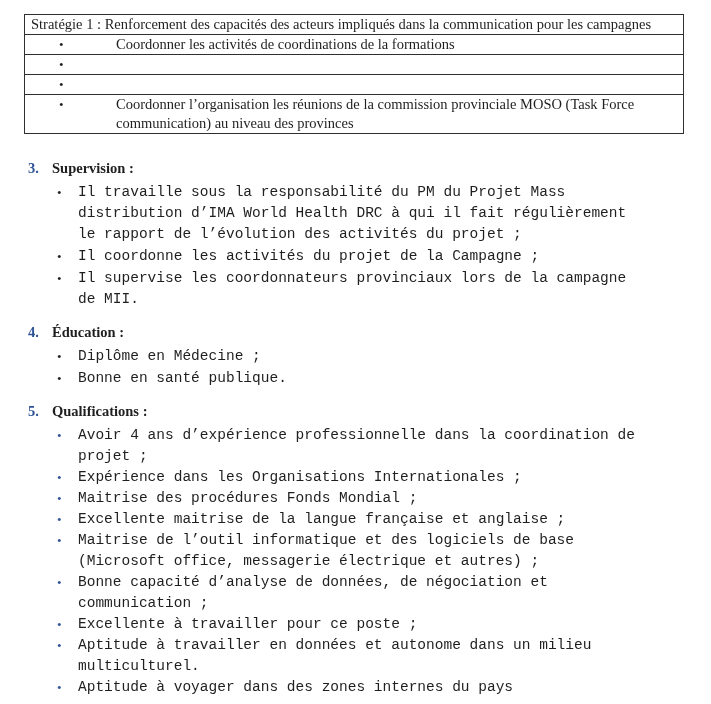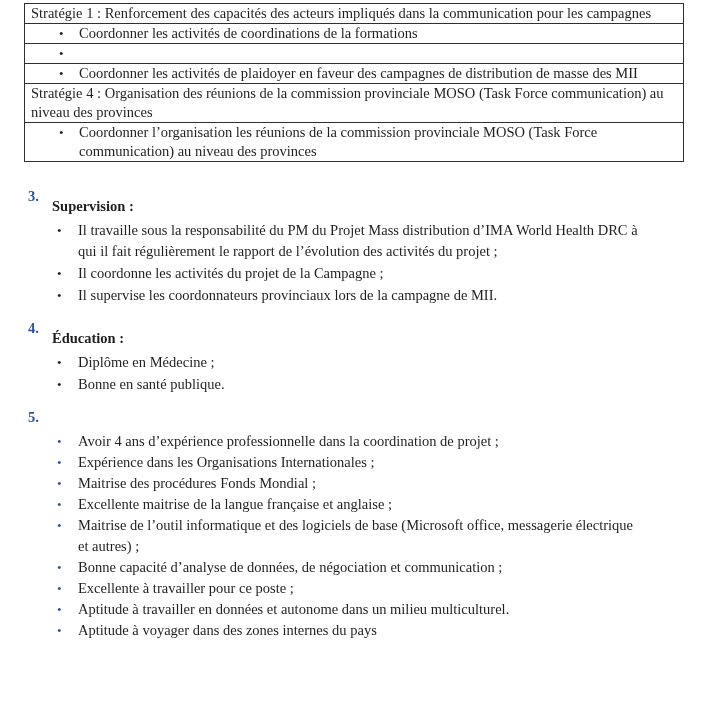--- a/index.html
+++ b/index.html
@@ -6,67 +6,65 @@
   * { box-sizing: border-box; }
   html, body {
     margin: 0; padding: 0;
     width: 711px; height: 704px;
     background: #ffffff;
     overflow: hidden;
     font-family: "Liberation Serif", "DejaVu Serif", serif;
     color: var(--ink);
     font-size: 14.5px;
   }
-  .page { padding-top: 3px; }
+  .page { padding-top: 14px; }
 
   
   .s-table {
     margin-left: 24px;
     width: 660px;
     border: 1px solid var(--line);
     line-height: 19px;
   }
   .t-row { border-bottom: 1px solid var(--line); padding: 0 6px; }
   .t-row:last-child { border-bottom: none; }
   .t-row.t-bullet { display: flex; padding: 0 8px 0 34px; }
   .t-dot { width: 20px; flex: 0 0 20px; font-size: 13px; }
-  .t-text { flex: 1; }
+  .t-text { flex: 1; margin-left: 37px; }
 
   
   .section { margin: 12px 0 0 28px; }
   .section.first { margin-top: 24px; }
   .sec-head { display: flex; font-weight: bold; line-height: 21px; }
   .sec-num { width: 24px; flex: 0 0 24px; color: var(--accent); }
-  .sec-title { color: var(--ink); margin-top: 10px; }
+  .sec-title { color: var(--ink); }
   .list { margin: 3px 0 0 29px; width: 590px; }
   .item { display: flex; line-height: 21px; margin-bottom: 1px; }
   .item .dot { width: 21px; flex: 0 0 21px; font-size: 13px; color: var(--ink); }
-  .item .txt { flex: 1; }
+  .item .txt { flex: 1; font-family: Liberation Mono, monospace; }
   .section.blue-bullets .item .dot { color: var(--accent); }
   .section.blue-bullets .item { margin-bottom: 0; }
 </style>
 </head>
 <body>
 
 <div class="page">
 
   <div class="s-table">
     <div class="t-row strategy">Stratégie 1 : Renforcement des capacités des acteurs impliqués dans la communication pour les campagnes</div>
     <div class="t-row t-bullet">
       <span class="t-dot">•</span>
       <span class="t-text">Coordonner les activités de coordinations de la formations</span>
     </div>
     <div class="t-row t-bullet">
       <span class="t-dot">•</span>
     </div>
     <div class="t-row t-bullet">
       <span class="t-dot">•</span>
-      <span class="t-text">Coordonner les activités de plaidoyer en faveur des campagnes de distribution de masse des MII</span>
     </div>
-    <div class="t-row strategy">Stratégie 4 : Organisation des réunions de la commission provinciale MOSO (Task Force communication) au niveau des provinces</div>
     <div class="t-row t-bullet">
       <span class="t-dot">•</span>
       <span class="t-text">Coordonner l’organisation les réunions de la commission provinciale MOSO (Task Force communication) au niveau des provinces</span>
     </div>
   </div>
 
   <div class="section first">
     <div class="sec-head">
       <span class="sec-num">3.</span>
       <span class="sec-title">Supervision :</span>
@@ -100,20 +98,21 @@
       <div class="item">
         <span class="dot">•</span>
         <span class="txt">Bonne en santé publique.</span>
       </div>
     </div>
   </div>
 
   <div class="section blue-bullets">
     <div class="sec-head">
       <span class="sec-num">5.</span>
+      <span class="sec-title">Qualifications :</span>
     </div>
     <div class="list">
       <div class="item">
         <span class="dot">•</span>
         <span class="txt">Avoir 4 ans d’expérience professionnelle dans la coordination de projet ;</span>
       </div>
       <div class="item">
         <span class="dot">•</span>
         <span class="txt">Expérience dans les Organisations Internationales ;</span>
       </div>

